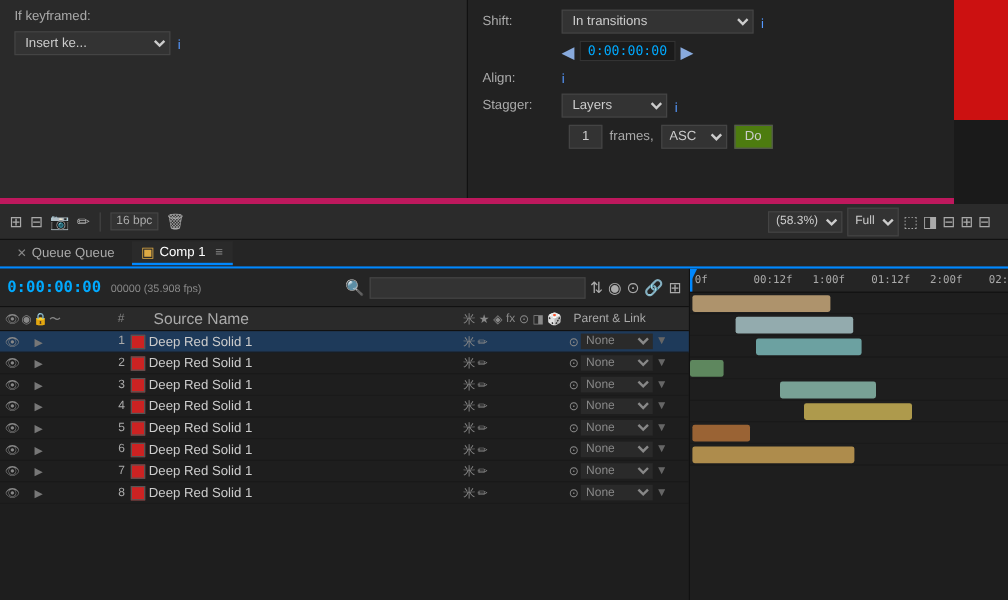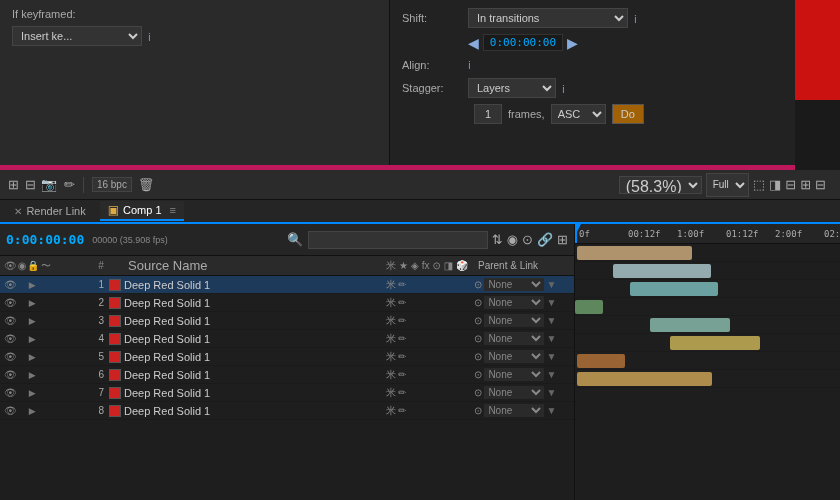--- a/index.html
+++ b/index.html
@@ -129,21 +129,21 @@
     .small-select {
       background: #333;
       border: 1px solid #444;
       color: #ccc;
       font-size: 11px;
       padding: 2px 2px;
       height: 20px;
       width: 55px;
     }
     .do-btn {
-      background: #a16207;
+      background: #4d7c0f;
       border: 1px solid #555;
       color: #ccc;
       padding: 2px 8px;
       cursor: pointer;
       font-size: 11px;
       height: 20px;
     }
 
     
     .toolbar {
@@ -427,21 +427,21 @@
     .zoom-controls {
       display: flex;
       align-items: center;
       gap: 4px;
       padding: 0 6px;
     }
     .zoom-select {
       background: #333;
       border: 1px solid #444;
       color: #ccc;
-      font-size: 16px;
+      font-size: 10px;
       height: 18px;
       padding: 0 2px;
     }
     .quality-select {
       background: #333;
       border: 1px solid #444;
       color: #ccc;
       font-size: 10px;
       height: 24px;
       padding: 0 2px;
@@ -532,21 +532,21 @@
     <span class="toolbar-icon">◨</span>
     <span class="toolbar-icon">⊟</span>
     <span class="toolbar-icon">⊞</span>
     <span class="toolbar-icon">⊟</span>
   </div>
 </div>
 
 <div class="tab-bar">
   <div class="tab">
     <span class="tab-close">✕</span>
-    <span>Render Link</span>
+    <span>Queue Queue</span>
   </div>
   <div class="tab active">
     <span class="tab-folder-icon">▣</span>
     <span>Comp 1</span>
     <span class="tab-menu-icon">≡</span>
   </div>
 </div>
 
 <div class="timeline-container">
 

